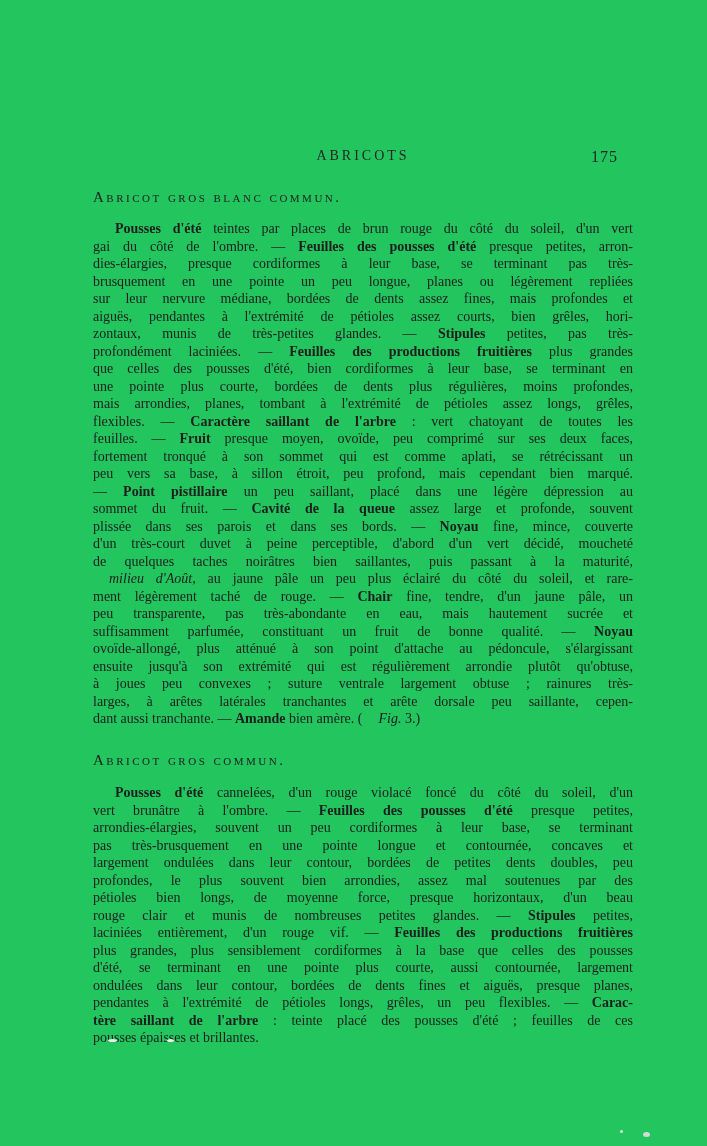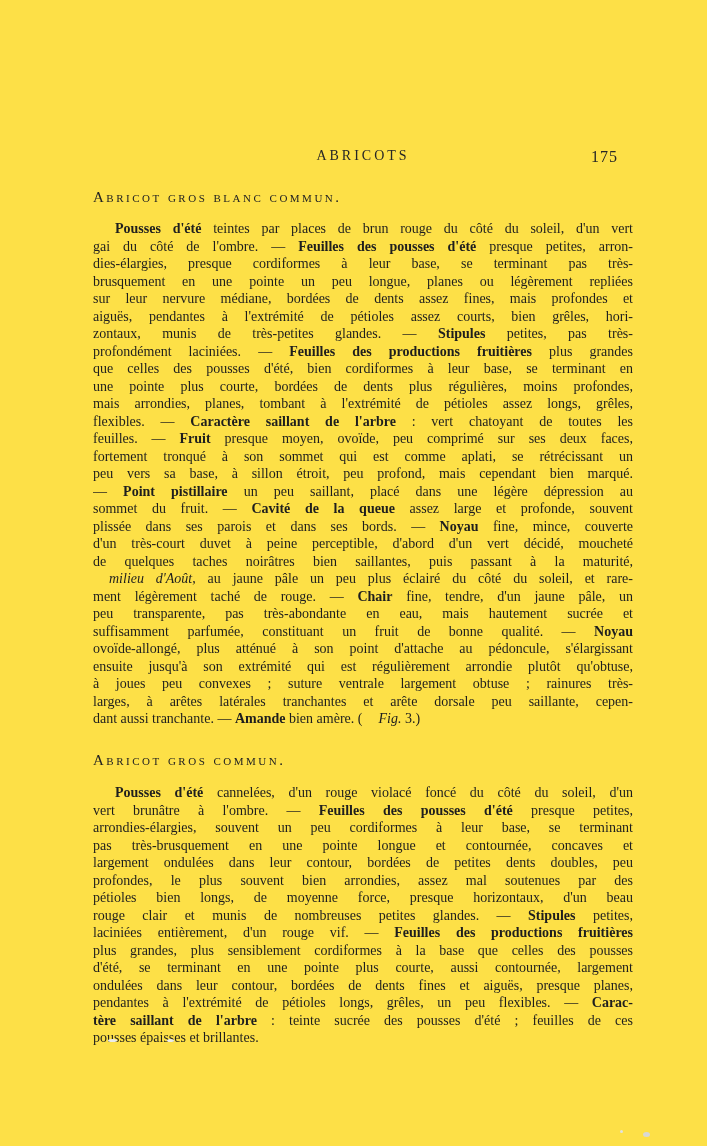--- a/index.html
+++ b/index.html
@@ -1,19 +1,19 @@
 <!DOCTYPE html>
 <html><head>
 <meta charset="utf-8">
 <style>
   html,body{margin:0;padding:0;background:#ffffff;}
   .page{
     position:relative;
     width:707px;height:1146px;
-    background:#fde047;
+    background:#22c55e;
     font-family:"Liberation Serif","DejaVu Serif",serif;
     color:#1e1e1e;
     overflow:hidden;
   }
   .runhead{
     position:absolute;top:148px;left:93px;width:540px;
     text-align:center;font-size:14px;letter-spacing:3px;
     color:#262626;
   }
   .pagenum{
@@ -101,21 +101,21 @@
       <div class="line"><span>pas très-brusquement en une pointe longue et contournée, concaves et</span></div>
       <div class="line"><span>largement ondulées dans leur contour, bordées de petites dents doubles, peu</span></div>
       <div class="line"><span>profondes, le plus souvent bien arrondies, assez mal soutenues par des</span></div>
       <div class="line"><span>pétioles bien longs, de moyenne force, presque horizontaux, d'un beau</span></div>
       <div class="line"><span>rouge clair et munis de nombreuses petites glandes. — </span><span class="b">Stipules</span><span> petites,</span></div>
       <div class="line"><span>laciniées entièrement, d'un rouge vif. — </span><span class="b">Feuilles des productions fruitières</span></div>
       <div class="line"><span>plus grandes, plus sensiblement cordiformes à la base que celles des pousses</span></div>
       <div class="line"><span>d'été, se terminant en une pointe plus courte, aussi contournée, largement</span></div>
       <div class="line"><span>ondulées dans leur contour, bordées de dents fines et aiguës, presque planes,</span></div>
       <div class="line"><span>pendantes à l'extrémité de pétioles longs, grêles, un peu flexibles. — </span><span class="b">Carac-</span></div>
-      <div class="line"><span class="b">tère saillant de l'arbre</span><span> : teinte sucrée des pousses d'été ; feuilles de ces</span></div>
+      <div class="line"><span class="b">tère saillant de l'arbre</span><span> : teinte placé des pousses d'été ; feuilles de ces</span></div>
       <div class="line last"><span>pousses épaisses et brillantes.</span></div>
     </div>
 
   <div class="speck s1"></div>
   <div class="speck s2"></div>
   <div class="speck s3"></div>
   <div class="speck s4"></div>
 
 </div>
 

